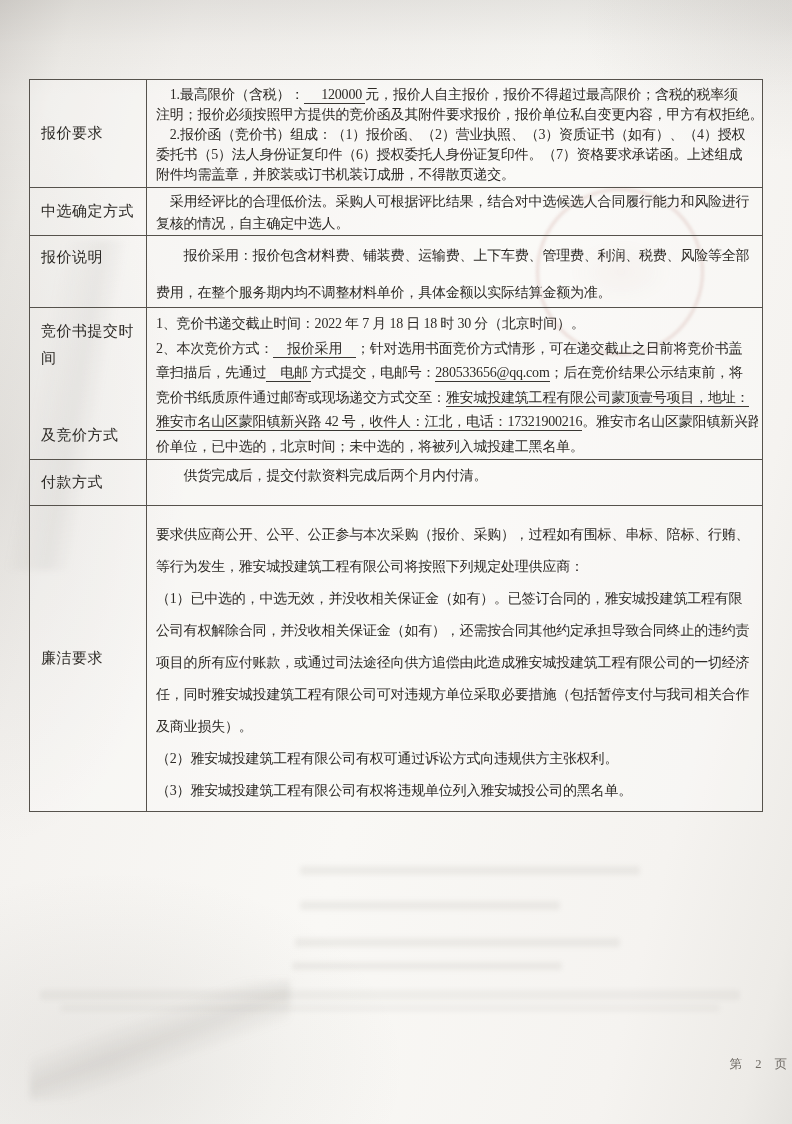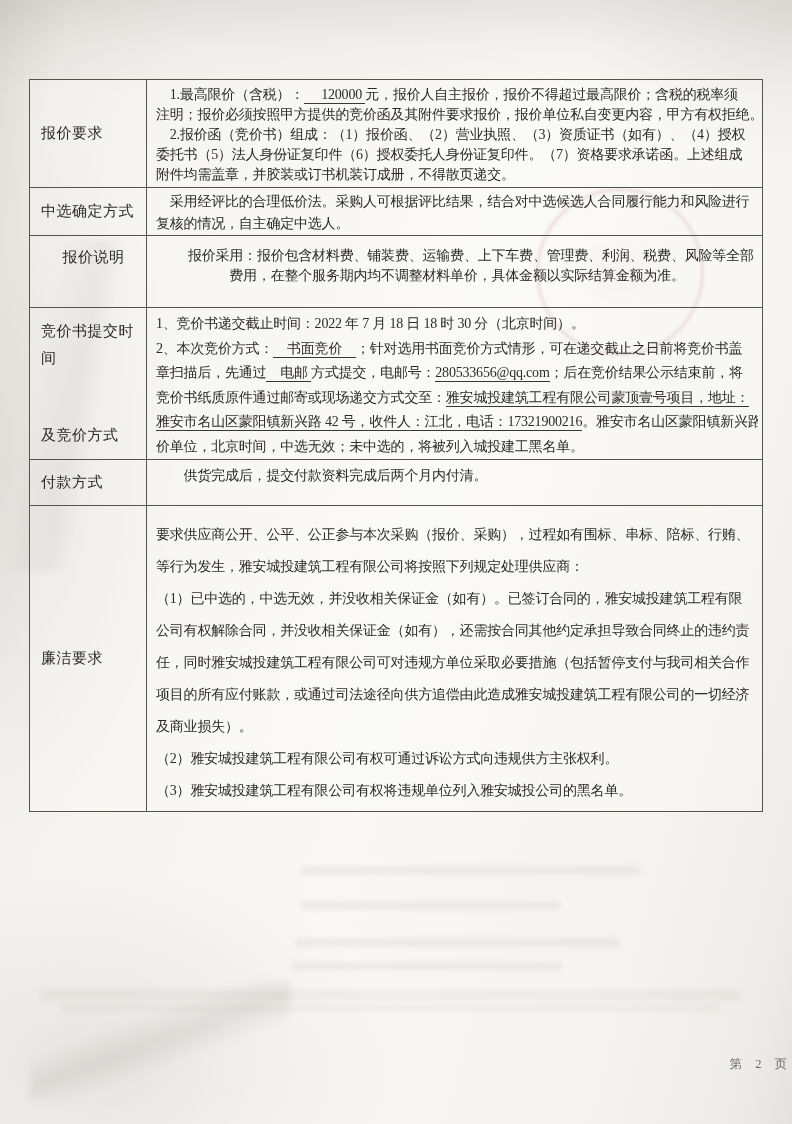--- a/index.html
+++ b/index.html
@@ -79,24 +79,24 @@
     letter-spacing: -0.2px;
   }
   .line { white-space: pre; overflow: hidden; }
   .u { border-bottom: 1px solid #3a3733; padding-bottom: 1px; }
 
   
   .r0 { height: 108px; }
   .r0 .content { padding-top: 5px;  line-height: 20px; }
   .r1 { height: 48px; }
   .r1 .content { padding-top: 3px;  line-height: 21.5px; }
-  .r2 { height: 72px; text-align: center; }
+  .r2 { height: 72px; }
   .r2 .label   { justify-content: flex-start; padding-top: 12px; }
   .r2 .content { padding-top: 10px; line-height: 20px; }
-  .r2 .line + .line { }
+  .r2 .line + .line { margin-top: 17px; }
   .r3 { height: 152px; }
   .r3 .label   { justify-content: space-between; padding-top: 10px; }
   .r3 .lbl-line { height: 37px; line-height: 27px; }
   .r3 .content { padding-top: 4px;  line-height: 24.5px; }
   .r4 { height: 46px; }
   .r4 .content { padding-top: 6px;  line-height: 20px; }
   .r5 { height: 305px; }
   .r5 .content { padding-top: 13px; line-height: 32px; }
 
   .footer {
@@ -152,46 +152,46 @@
           <div class="line"><span>费用，在整个服务期内均不调整材料单价，具体金额以实际结算金额为准。</span></div>
         </div>
       </div>
       <div class="trow r3">
         <div class="cell label">
           <div class="lbl-line">竞价书提交时间</div>
           <div class="lbl-line">及竞价方式</div>
         </div>
         <div class="cell content">
           <div class="line"><span>1、竞价书递交截止时间：2022 年 7 月 18 日 18 时 30 分（北京时间）。</span></div>
-          <div class="line"><span>2、本次竞价方式：</span><span class="u">　书面竞价　</span><span>；针对选用书面竞价方式情形，可在递交截止之日前将竞价书盖</span></div>
+          <div class="line"><span>2、本次竞价方式：</span><span class="u">　报价采用　</span><span>；针对选用书面竞价方式情形，可在递交截止之日前将竞价书盖</span></div>
           <div class="line"><span>章扫描后，先通过</span><span class="u">　电邮 </span><span>方式提交，电邮号：</span><span class="u">280533656@qq.com</span><span>；后在竞价结果公示结束前，将</span></div>
           <div class="line"><span>竞价书纸质原件通过邮寄或现场递交方式交至：</span><span class="u">雅安城投建筑工程有限公司蒙顶壹号项目，地址：</span></div>
           <div class="line"><span class="u">雅安市名山区蒙阳镇新兴路 42 号，收件人：江北，电话：17321900216</span><span>。雅安市名山区蒙阳镇新兴路</span></div>
-          <div class="line"><span>价单位，北京时间，中选无效；未中选的，将被列入城投建工黑名单。</span></div>
+          <div class="line"><span>价单位，已中选的，北京时间；未中选的，将被列入城投建工黑名单。</span></div>
         </div>
       </div>
       <div class="trow r4">
         <div class="cell label">
           <div class="lbl-line">付款方式</div>
         </div>
         <div class="cell content">
           <div class="line"><span>　　供货完成后，提交付款资料完成后两个月内付清。</span></div>
         </div>
       </div>
       <div class="trow r5">
         <div class="cell label">
           <div class="lbl-line">廉洁要求</div>
         </div>
         <div class="cell content">
           <div class="line"><span>要求供应商公开、公平、公正参与本次采购（报价、采购），过程如有围标、串标、陪标、行贿、</span></div>
           <div class="line"><span>等行为发生，雅安城投建筑工程有限公司将按照下列规定处理供应商：</span></div>
           <div class="line"><span>（1）已中选的，中选无效，并没收相关保证金（如有）。已签订合同的，雅安城投建筑工程有限</span></div>
           <div class="line"><span>公司有权解除合同，并没收相关保证金（如有），还需按合同其他约定承担导致合同终止的违约责</span></div>
+          <div class="line"><span>项目的所有应付账款，或通过司法途径向供方追偿由此造成雅安城投建筑工程有限公司的一切经济</span></div>
           <div class="line"><span>任，同时雅安城投建筑工程有限公司可对违规方单位采取必要措施（包括暂停支付与我司相关合作</span></div>
-          <div class="line"><span>项目的所有应付账款，或通过司法途径向供方追偿由此造成雅安城投建筑工程有限公司的一切经济</span></div>
           <div class="line"><span>及商业损失）。</span></div>
           <div class="line"><span>（2）雅安城投建筑工程有限公司有权可通过诉讼方式向违规供方主张权利。</span></div>
           <div class="line"><span>（3）雅安城投建筑工程有限公司有权将违规单位列入雅安城投公司的黑名单。</span></div>
         </div>
       </div>
     </div>
 
   <div class="ghost" style="left:300px; top:866px; width:340px; height:9px;"></div>
   <div class="ghost" style="left:300px; top:901px; width:260px; height:9px;"></div>
   <div class="ghost" style="left:295px; top:938px; width:325px; height:9px;"></div>

